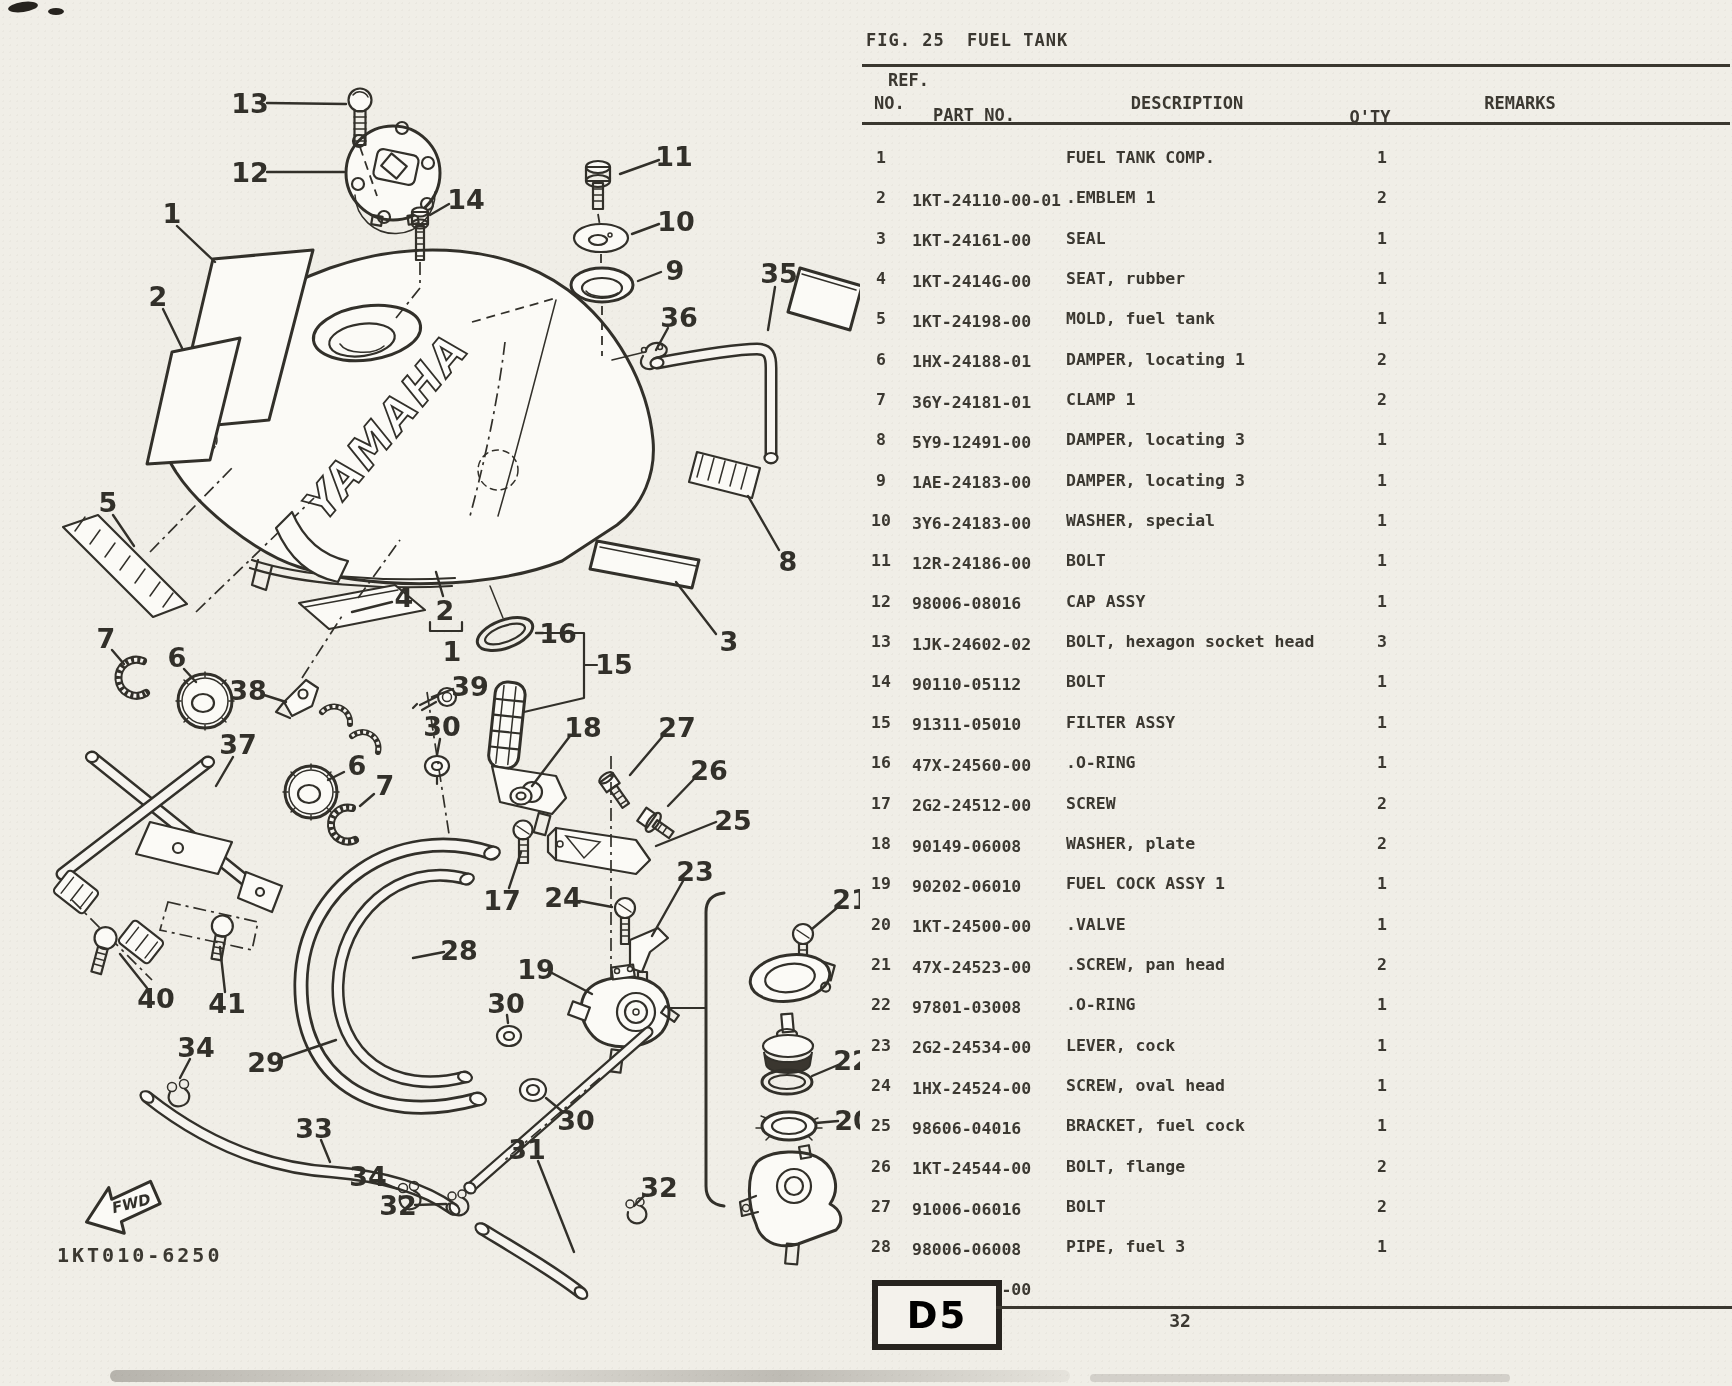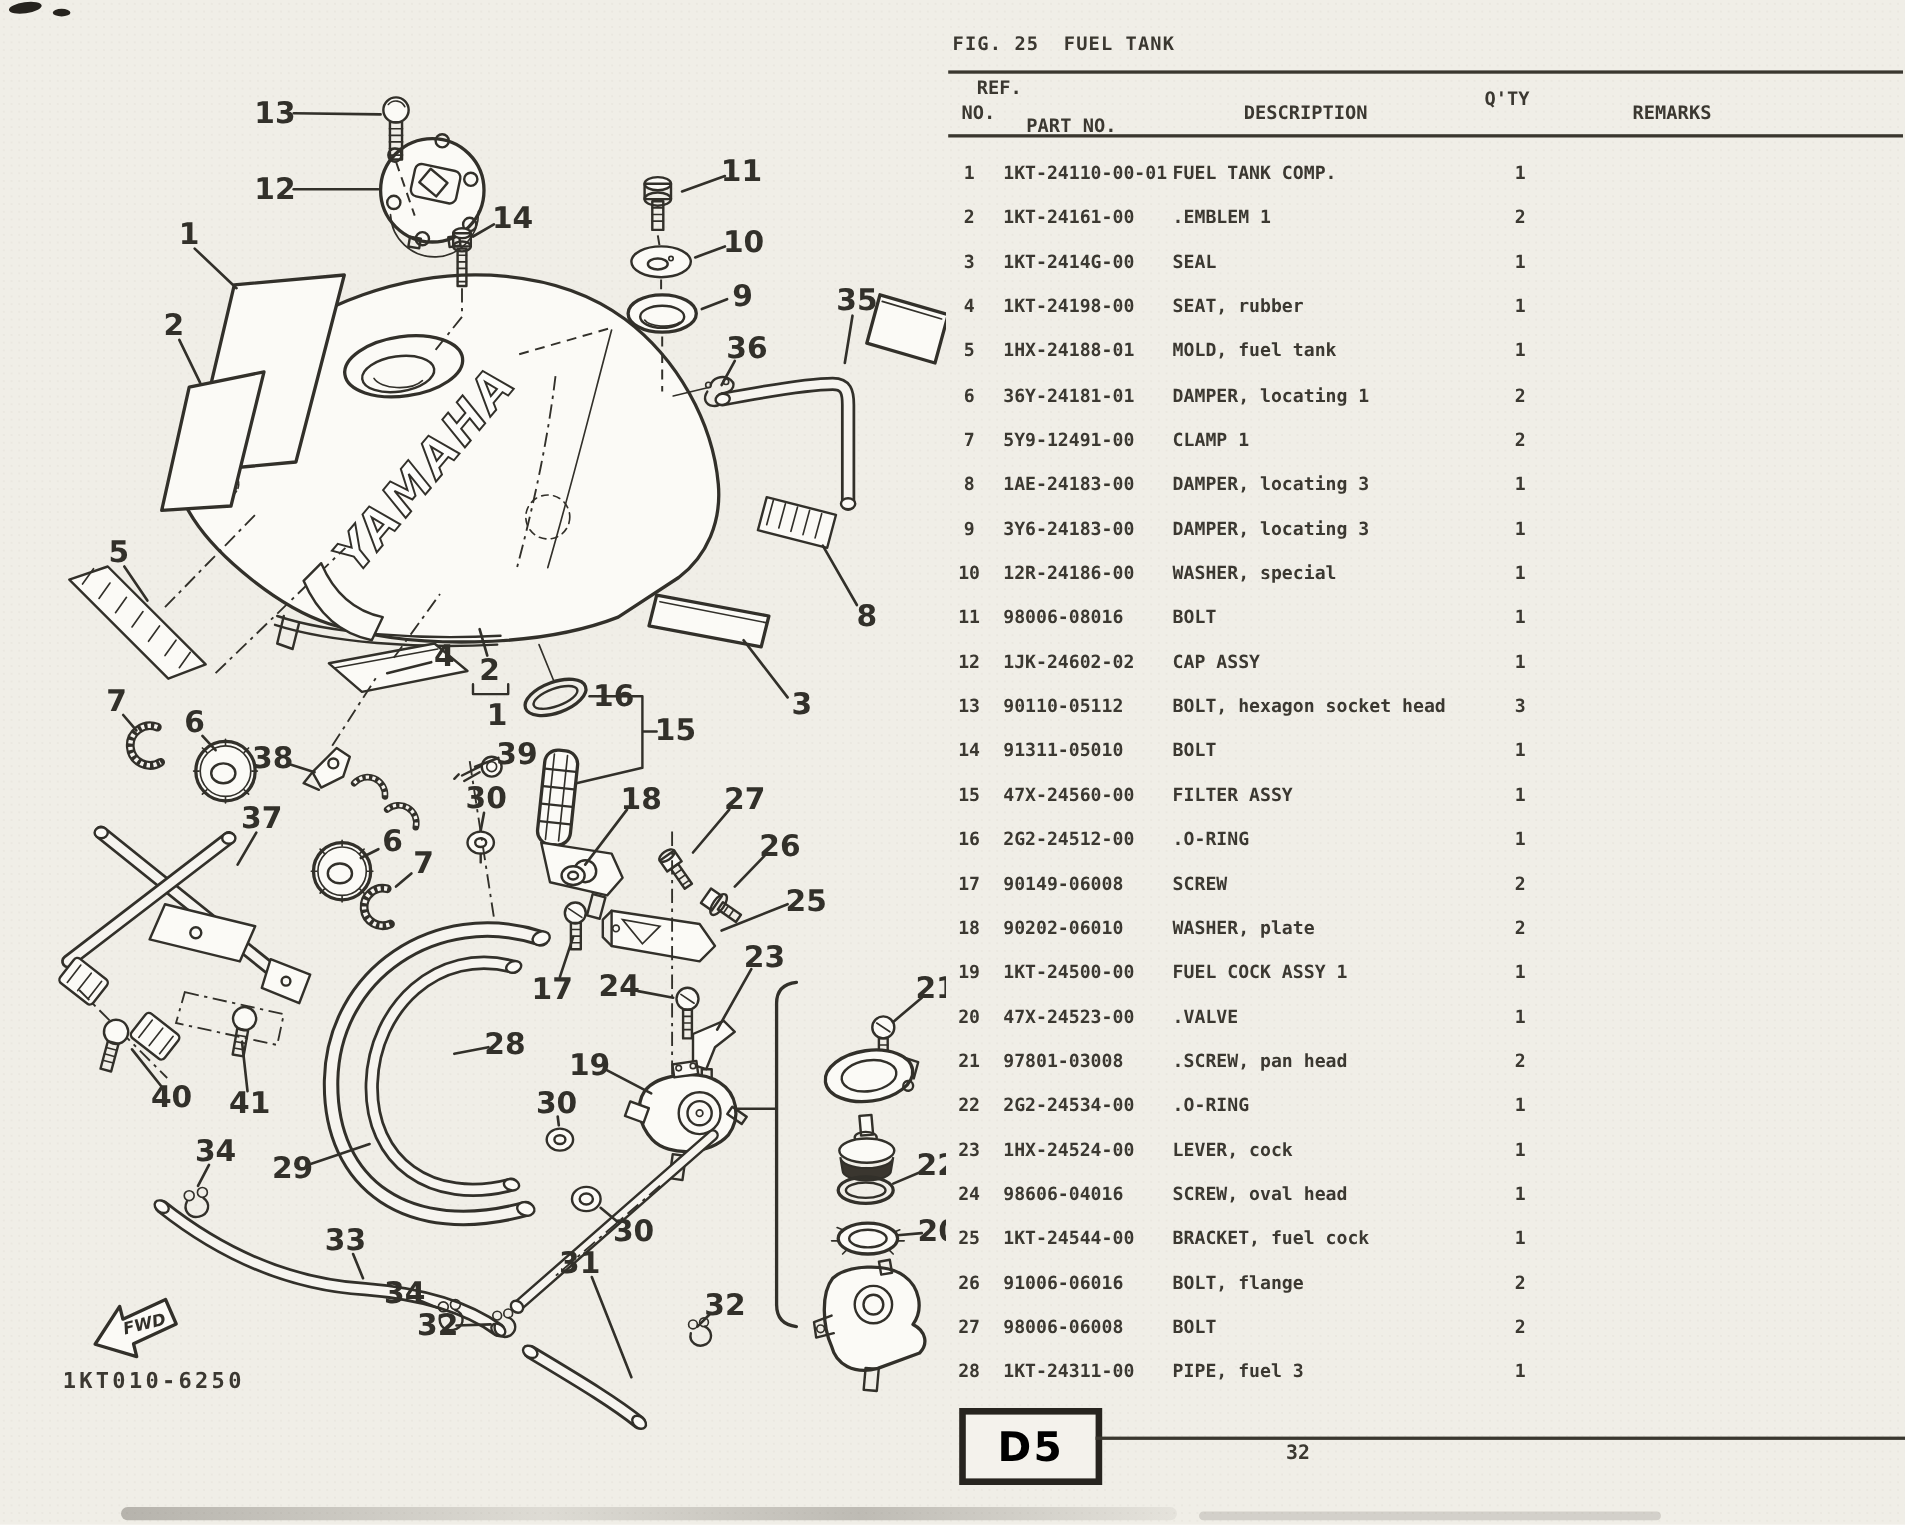--- a/index.html
+++ b/index.html
@@ -20,27 +20,27 @@
      font-family:"DejaVu Sans Mono", monospace;font-weight:700;color:#3b3831;}
   .fig-title{position:absolute;left:6px;top:30px;font-size:17px;letter-spacing:1px;white-space:pre;}
   .rule{position:absolute;background:#3a372f;height:3px;}
   .rule.r1{left:2px;top:64px;width:868px;}
   .rule.r2{left:2px;top:122px;width:868px;}
   .hdr{position:absolute;font-size:17px;white-space:pre;}
   .h-ref1{left:8px;top:70px;margin-left:20px;}
   .h-ref2{left:14px;top:93px;}
   .h-part{left:58px;top:105px;width:112px;text-align:center;}
   .h-desc{left:237px;top:93px;width:180px;text-align:center;}
-  .h-qty{left:465px;top:80px;width:90px;text-align:center;}
+  .h-qty{left:465px;top:107px;width:90px;text-align:center;}
   .h-rem{left:610px;top:93px;width:100px;text-align:center;}
   .rows{position:absolute;left:0;top:148px;width:872px;}
   .prow{position:relative;height:40.35px;font-size:16.5px;line-height:20px;}
   .prow span{position:absolute;top:0;white-space:pre;}
   .c-ref{left:0;width:42px;text-align:center;}
-  .c-part{left:52px;}
+  .c-part{left:52px;margin-top:43px;}
   .c-desc{left:206px;}
   .c-qty{left:492px;width:60px;text-align:center;}
   .c-rem{left:600px;}
 
   .d5-box{position:absolute;left:872px;top:1280px;width:118px;height:58px;border:6px solid #27241f;
      display:flex;align-items:center;justify-content:center;background:#f4f2ec;
      font-family:"DejaVu Sans", sans-serif;font-weight:bold;font-size:37px;color:#000000;letter-spacing:2px;}
   .d5-line{position:absolute;left:996px;top:1306px;width:736px;height:3px;background:#3a372f;}
   .page-num{position:absolute;left:1150px;top:1310px;width:60px;text-align:center;
      font-family:"DejaVu Sans Mono", monospace;font-weight:700;font-size:18px;color:#3b3831;}

